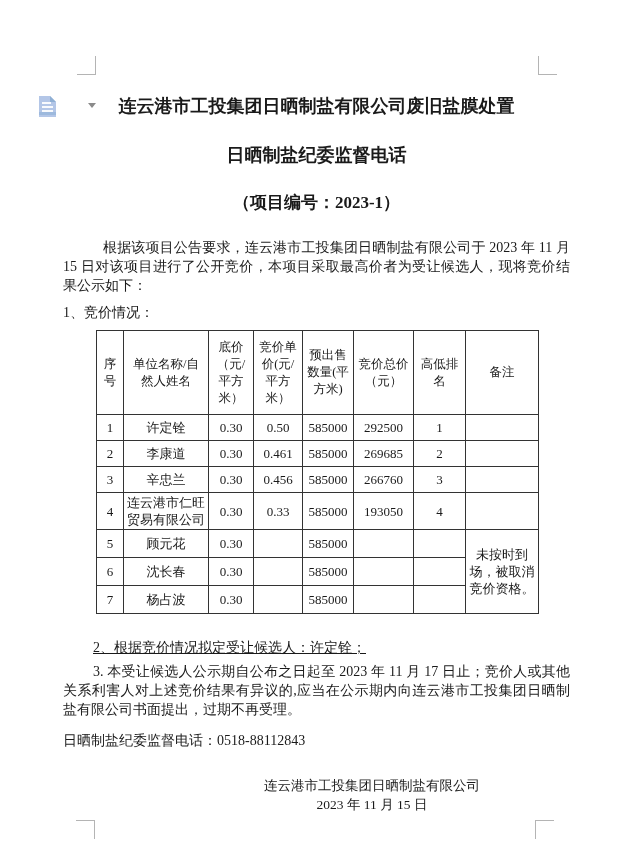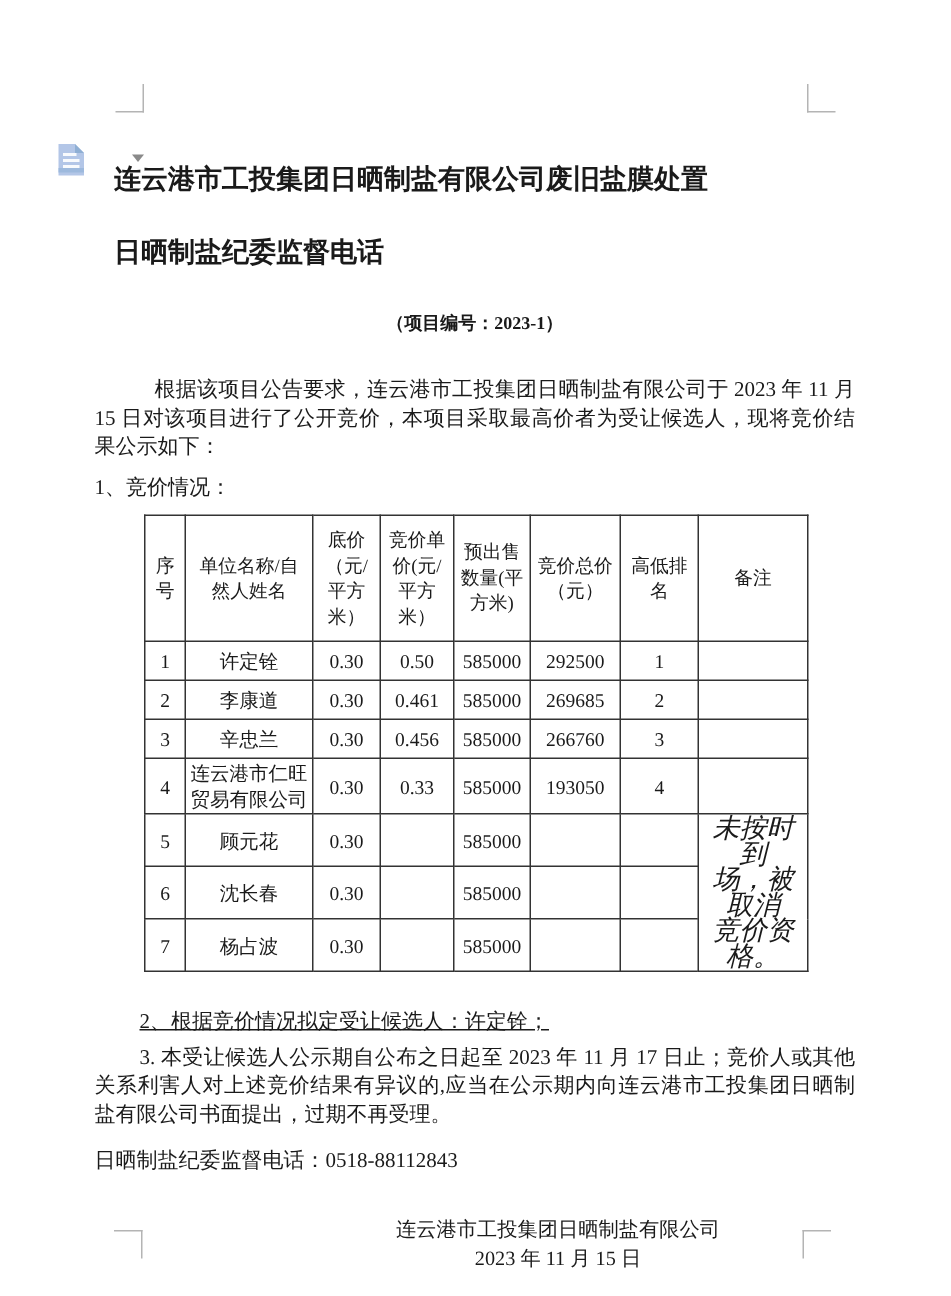--- a/index.html
+++ b/index.html
@@ -6,23 +6,23 @@
   .page{
     position:relative;
     width:634px;height:864px;
     background:#ffffff;
     font-family:"Liberation Serif","DejaVu Serif",serif;
     color:#1a1a1a;
     overflow:hidden;
   }
   .content{position:absolute;left:63px;top:0;width:507px;padding-top:96px;}
 
-  .title-1,.title-2{font-size:18px;font-weight:700;line-height:20px;margin:13px;}
+  .title-1,.title-2{font-size:18px;font-weight:700;text-align:center;line-height:20px;margin:0;}
   .title-2{margin-top:29px;}
-  .proj-no{font-size:12px;font-weight:700;text-align:center;line-height:19px;margin:28px 0 0 0;}
+  .proj-no{font-size:17px;font-weight:700;text-align:center;line-height:19px;margin:28px 0 0 0;}
 
   .para{font-size:14px;line-height:19px;margin:0;text-align:justify;}
   .para-1{margin-top:26px;text-indent:40px;}
   .sec-label{margin-top:8px;font-size:14px;line-height:19px;}
   .para-2{margin-top:24px;text-indent:30px;text-align:left;text-decoration:underline;}
   .para-3{margin-top:5px;text-indent:30px;}
 
   table.bid{
     margin:8px 0 0 33px;
     border-collapse:collapse;
@@ -37,21 +37,21 @@
     white-space:pre-line;
     line-height:17px;
     font-weight:400;
     overflow:hidden;
   }
   table.bid th{font-size:12.5px;}
   table.bid thead tr{height:84px;}
   table.bid tbody tr:nth-child(-n+3){height:26px;}
   table.bid tbody tr:nth-child(4){height:36px;}
   table.bid tbody tr:nth-child(n+5){height:28px;}
-  table.bid td.remark-cell{font-size:18px;font-style:italic;}
+  table.bid td.remark-cell{font-size:13px;}
 
   .phones{margin-top:12px;font-size:14px;line-height:19px;}
   .phones p{margin:0;}
   .signature{margin-top:26px;width:370px;margin-left:124px;text-align:center;font-size:13.5px;line-height:19px;}
   .signature p{margin:0;}
 
   
   .mark{position:absolute;width:18px;height:18px;border:0 solid #b4b4b4;}
   .mark-tl{left:77px;top:56px;border-right-width:1px;border-bottom-width:1px;}
   .mark-tr{left:538px;top:56px;border-left-width:1px;border-bottom-width:1px;}

